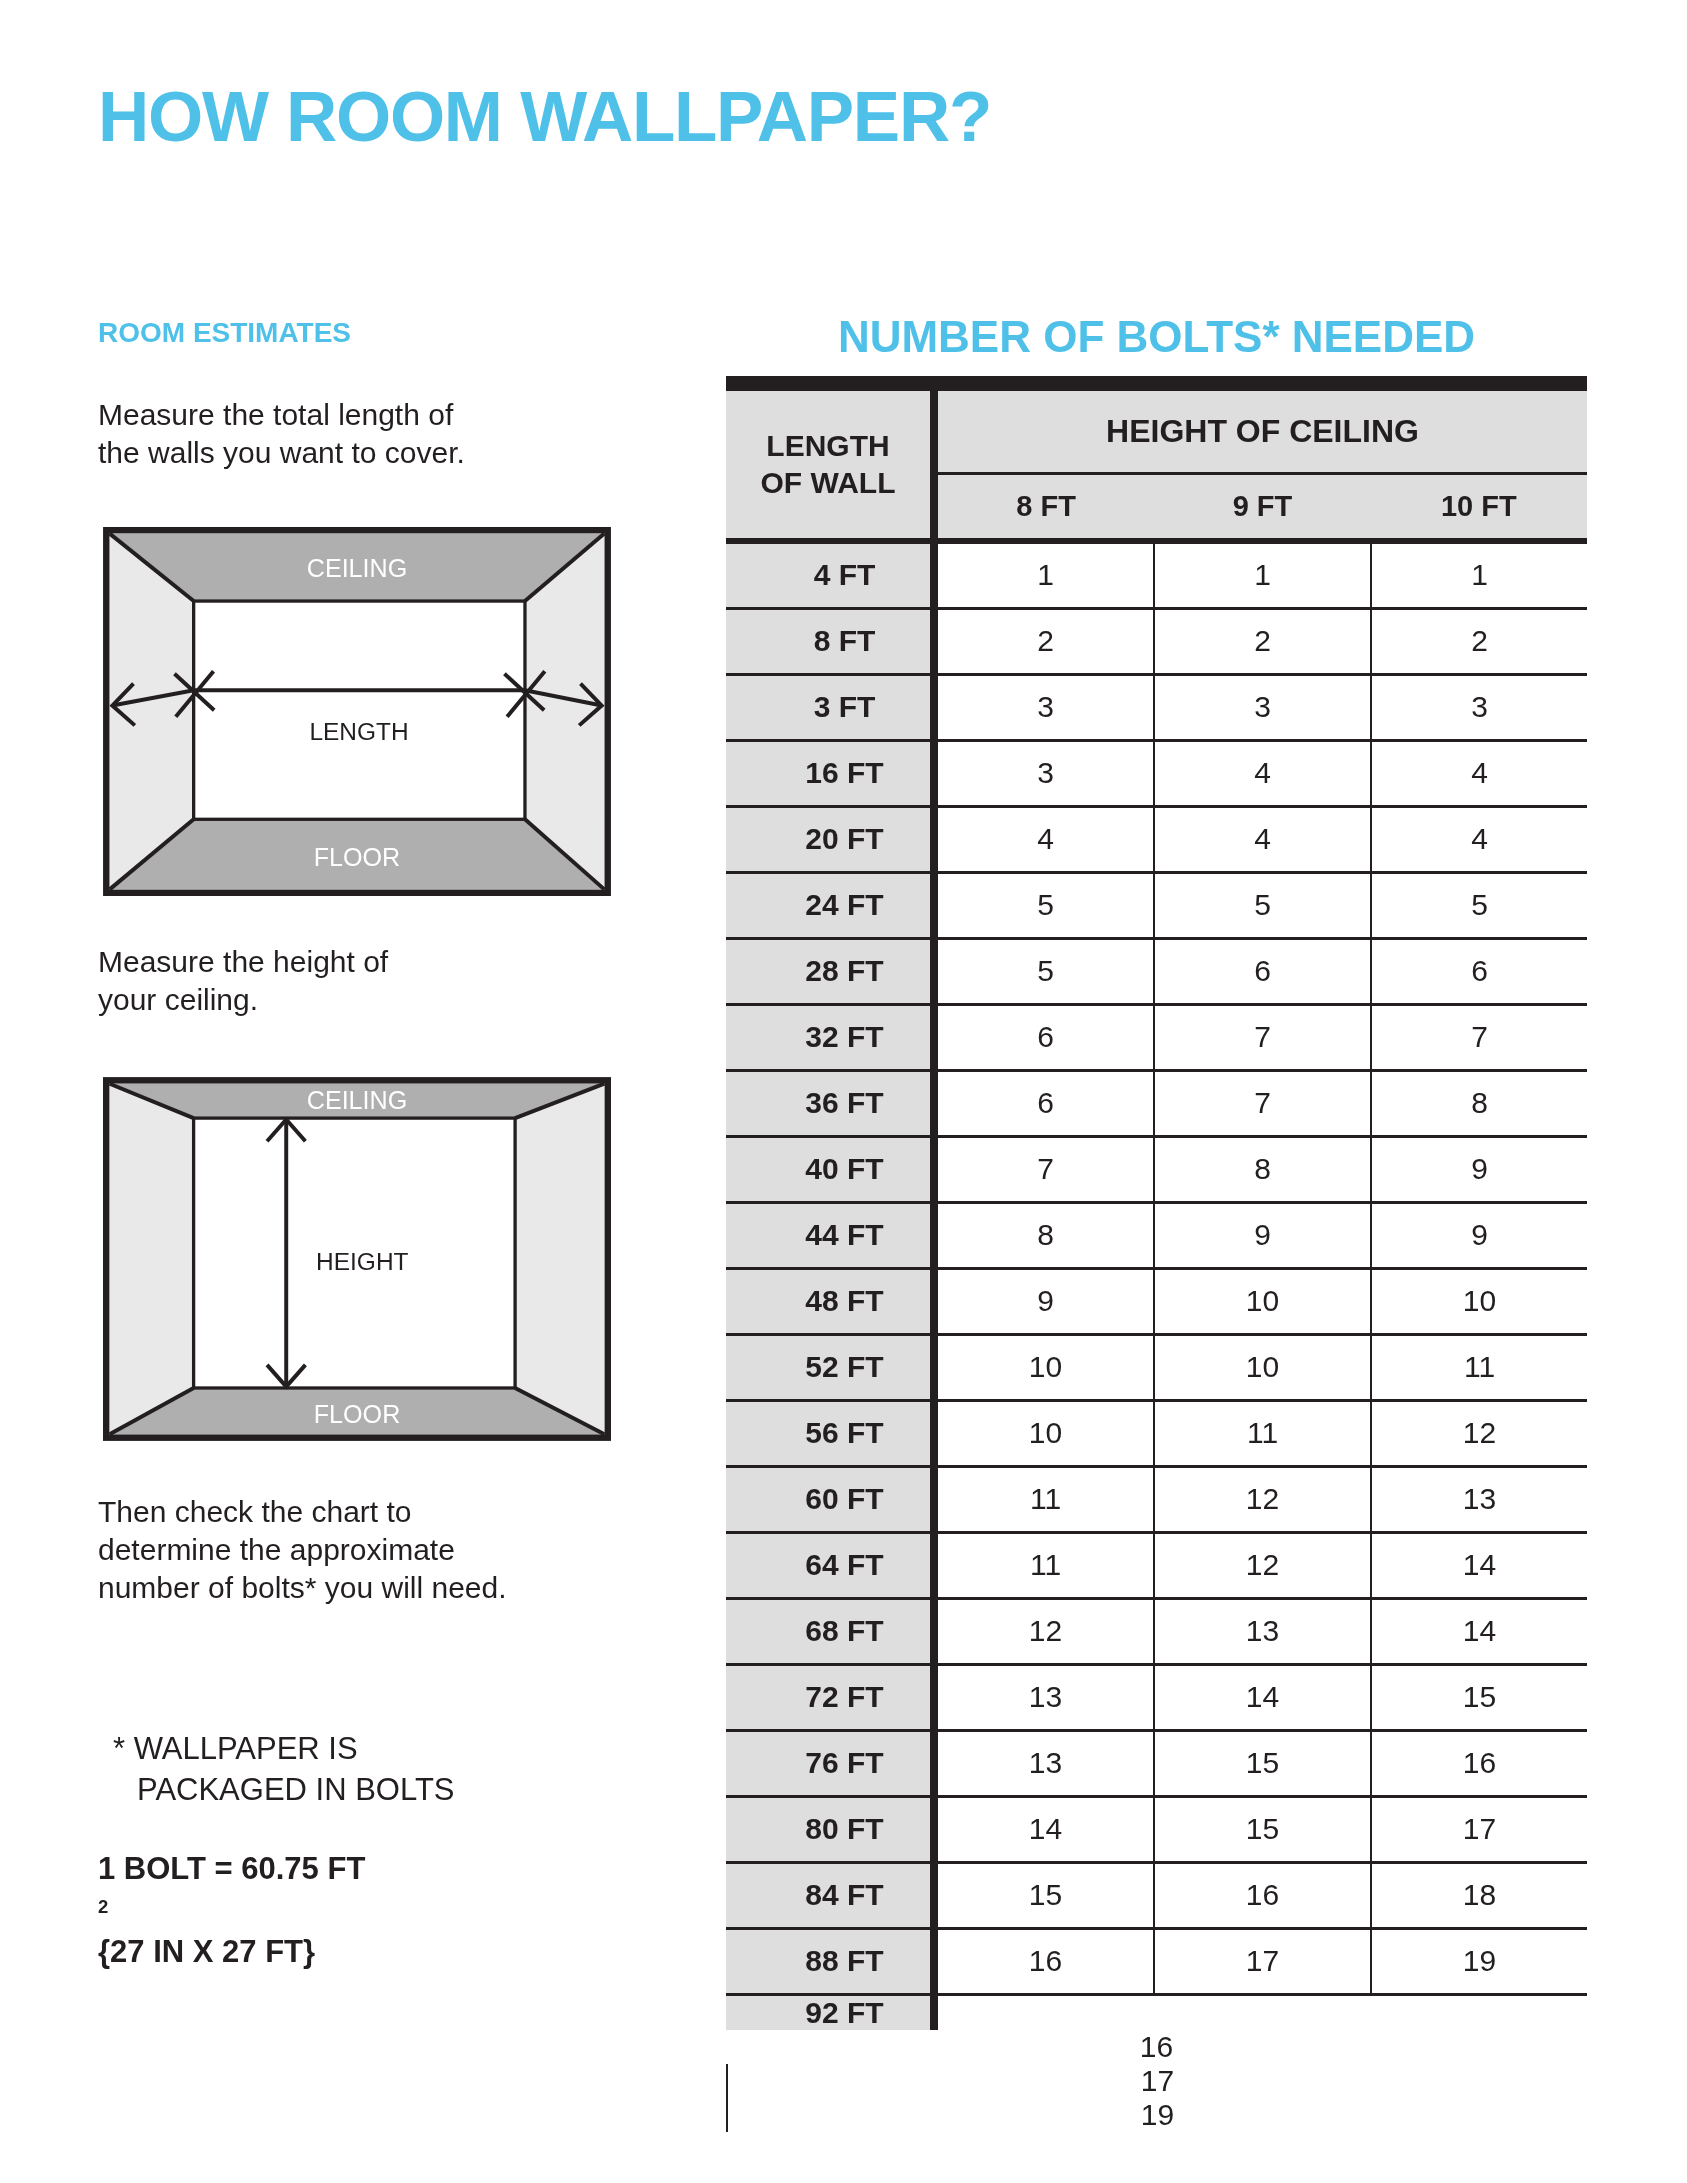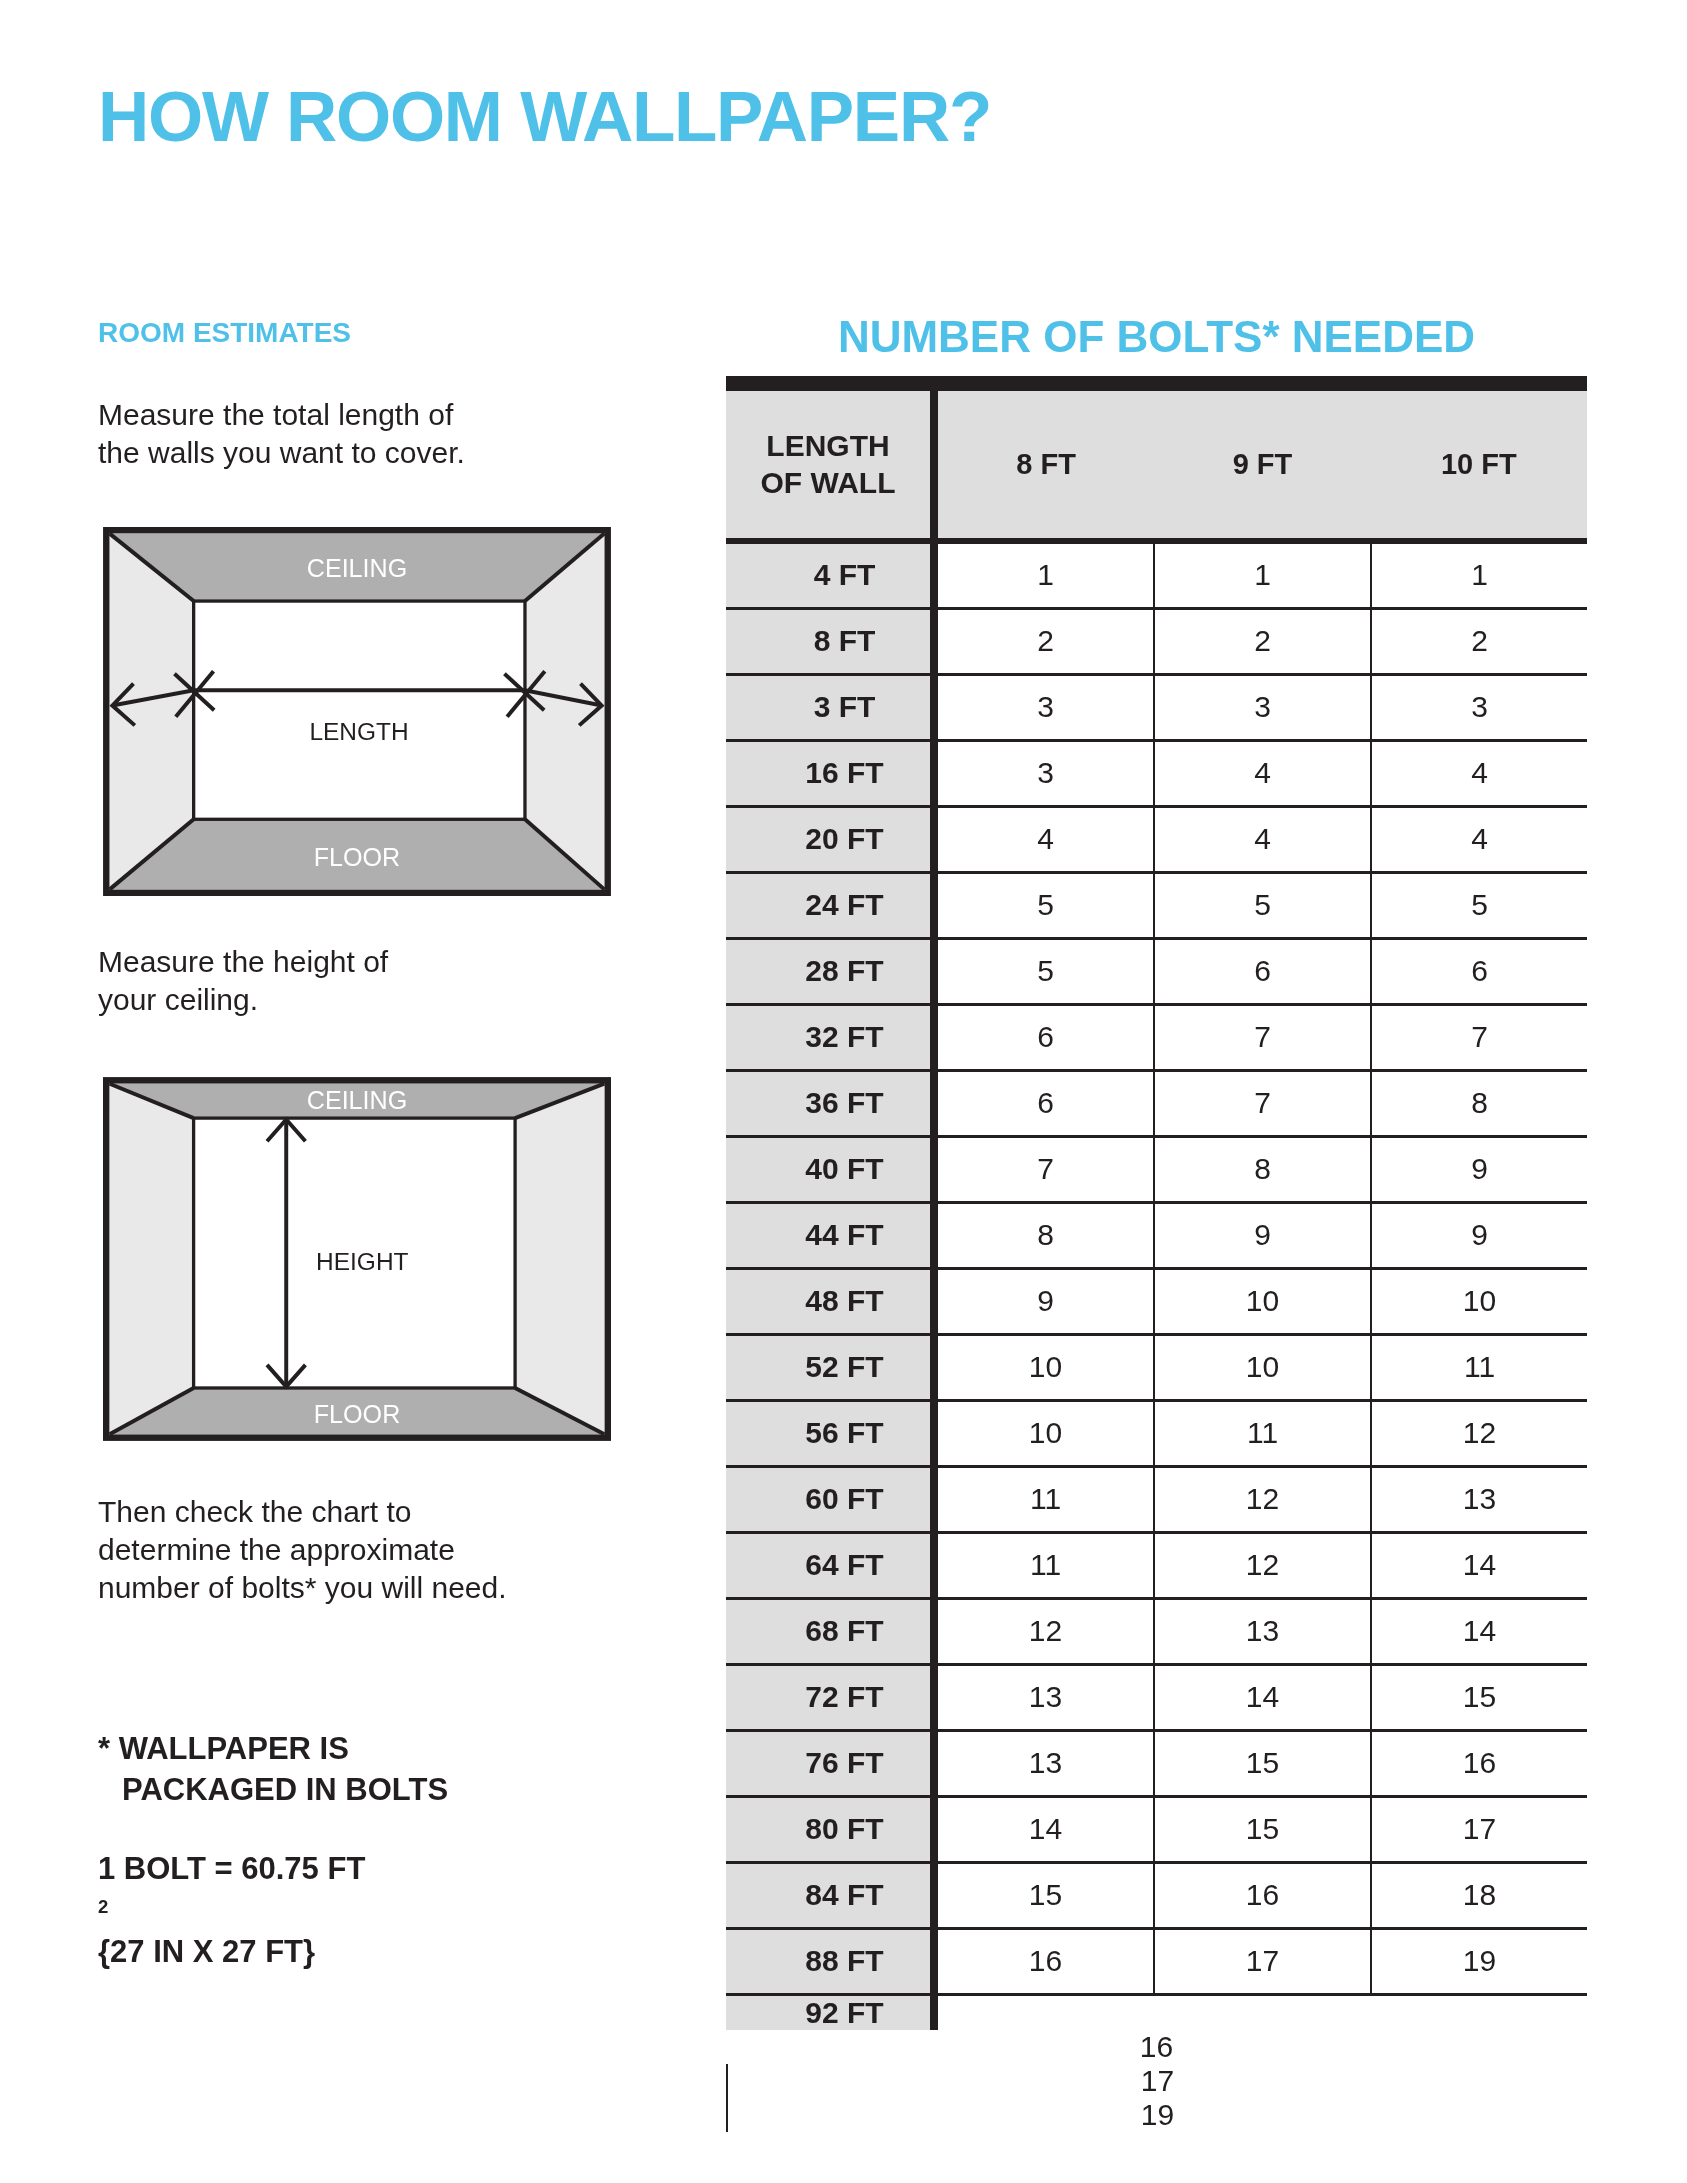--- a/index.html
+++ b/index.html
@@ -25,21 +25,21 @@
   }
   .sec-heading{
     font-size:28px;font-weight:bold;color:var(--accent);line-height:1;
   }
   .room-estimates{left:98px;top:319px;}
   .para{font-size:30px;line-height:38px;color:var(--ink);}
   .para span{display:block;}
   .p1{left:98px;top:396px;}
   .p2{left:98px;top:943px;}
   .p3{left:98px;top:1493px;}
-  .note{left:98px;top:1728px;font-size:31px;font-weight:bold;line-height:41px;}
+  .note{left:113px;top:1728px;font-size:31px;font-weight:normal;line-height:41px;}
   .note span{display:block;}
   .note .indent{padding-left:24px;}
   .equation{left:98px;top:1850px;font-size:31px;font-weight:bold;line-height:38px;}
   .equation span{display:block;}
   .equation sup{font-size:18.5px;vertical-align:super;}
   
   .table-heading{
     left:726px;top:315px;width:861px;
     text-align:center;
     font-size:44px;font-weight:bold;color:var(--accent);line-height:1;
@@ -169,20 +169,21 @@
 <h2 class="abs table-heading">NUMBER OF BOLTS* NEEDED</h2>
 
 <div class="abs bolts-table">
   <div class="topbar"></div>
   <div class="thead">
     <div class="th-label">
       <span>LENGTH</span>
       <span>OF WALL</span>
     </div>
     <div class="th-right">
+      <div class="th-group">HEIGHT OF CEILING</div>
       <div class="th-cols">
         <div class="th-col">8 FT</div>
         <div class="th-col">9 FT</div>
         <div class="th-col">10 FT</div>
       </div>
     </div>
   </div>
   <div id="table-rows">
       <div class="trow">
     <div class="row-label">4 FT</div>

